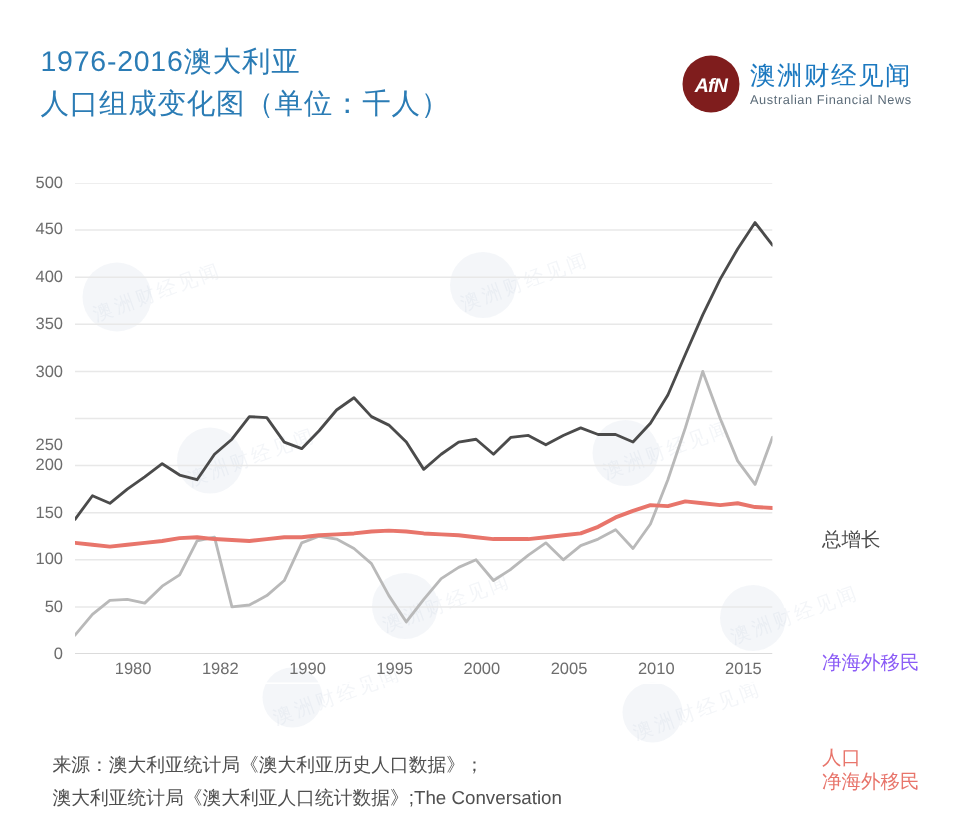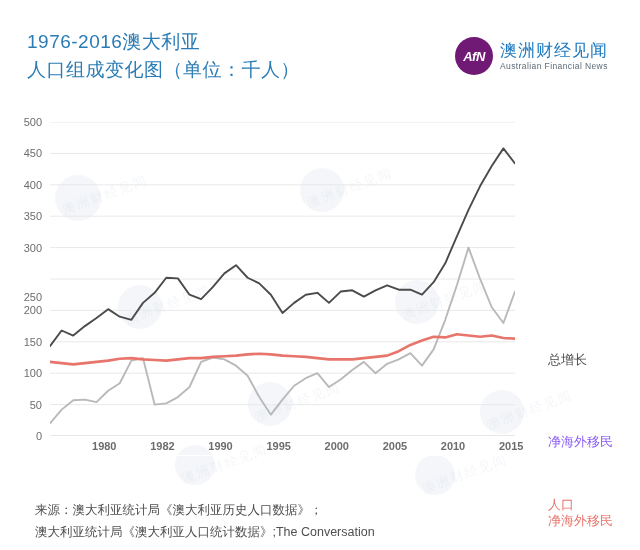--- a/index.html
+++ b/index.html
@@ -18,21 +18,21 @@
     position:absolute;left:27px;top:28px;
     color:#2b7cb5;
     font-size:19px;line-height:28px;
     letter-spacing:.5px;
     white-space:pre-line;
     font-weight:400;
   }
   .logo{position:absolute;left:455px;top:37px;display:flex;align-items:center;}
   .logo-mark{
     width:38px;height:38px;border-radius:50%;
-    background:#701a75;
+    background:#7f1d1d;
     display:flex;align-items:center;justify-content:center;
     color:#fff;font-size:13px;font-style:italic;font-weight:700;letter-spacing:-.5px;
     flex:0 0 auto;
   }
   .logo-text{margin-left:7px;display:flex;flex-direction:column;justify-content:center;}
   .logo-cn{color:#1c79c0;font-size:17px;letter-spacing:1px;line-height:19px;}
   .logo-en{color:#5b6b78;font-size:8.5px;letter-spacing:.4px;line-height:12px;}
 
   
   .chart{position:absolute;left:0;top:104px;width:640px;height:345px;}
@@ -42,24 +42,23 @@
   .ytick{
     position:absolute;
     font-size:11px;color:#6d6d6d;
     text-align:right;width:34px;
     transform:translateY(-50%);
     left:8px;
   }
   .xtick{
     position:absolute;
     font-size:11px;color:#6d6d6d;
-    text-align:right;width:40px;
+    text-align:left;width:40px;
     transform:translateX(-50%);
     top:336px;
-    font-weight:bold;
   }
 
   .serieslabel{position:absolute;font-size:13px;line-height:16px;white-space:pre-line;margin-top:40px;}
   .lbl-total{color:#4b4b4b;left:548px;top:208px;}
   .lbl-migration{color:#8b5cf6;left:548px;top:290px;}
   .lbl-natural{color:#e8756b;left:548px;top:353px;}
 
   
   .wm{
     position:absolute;color:#b9c6d8;opacity:.16;

